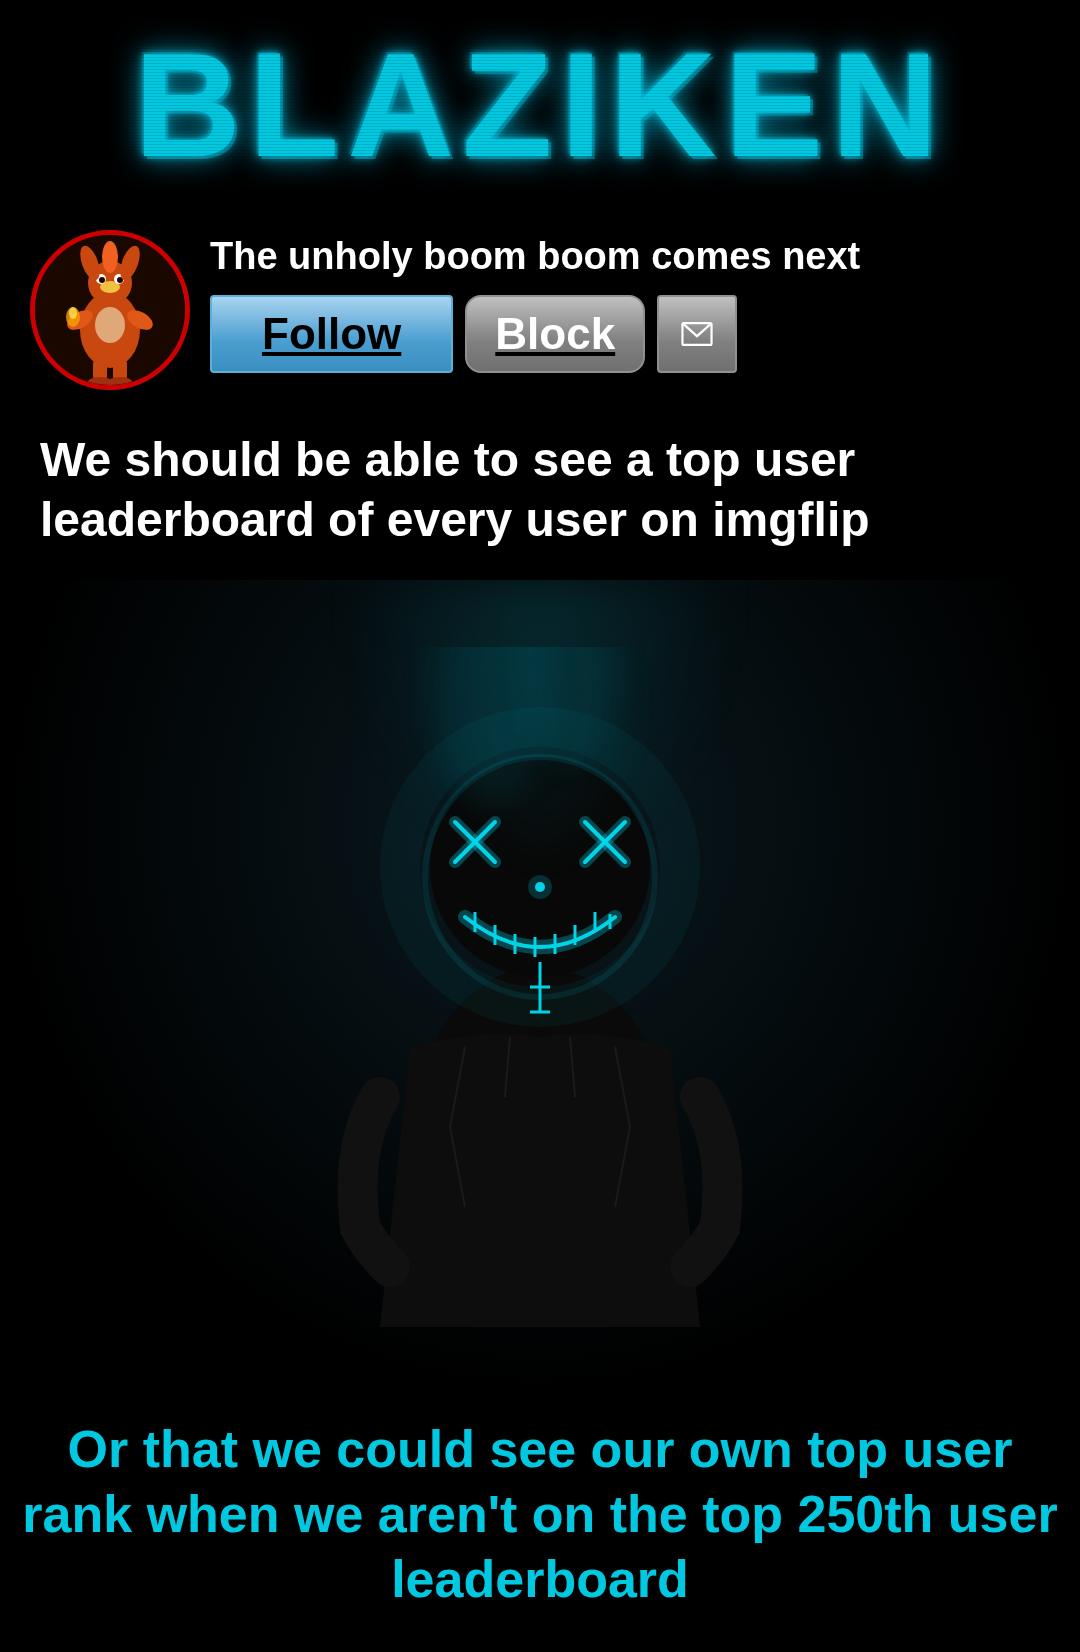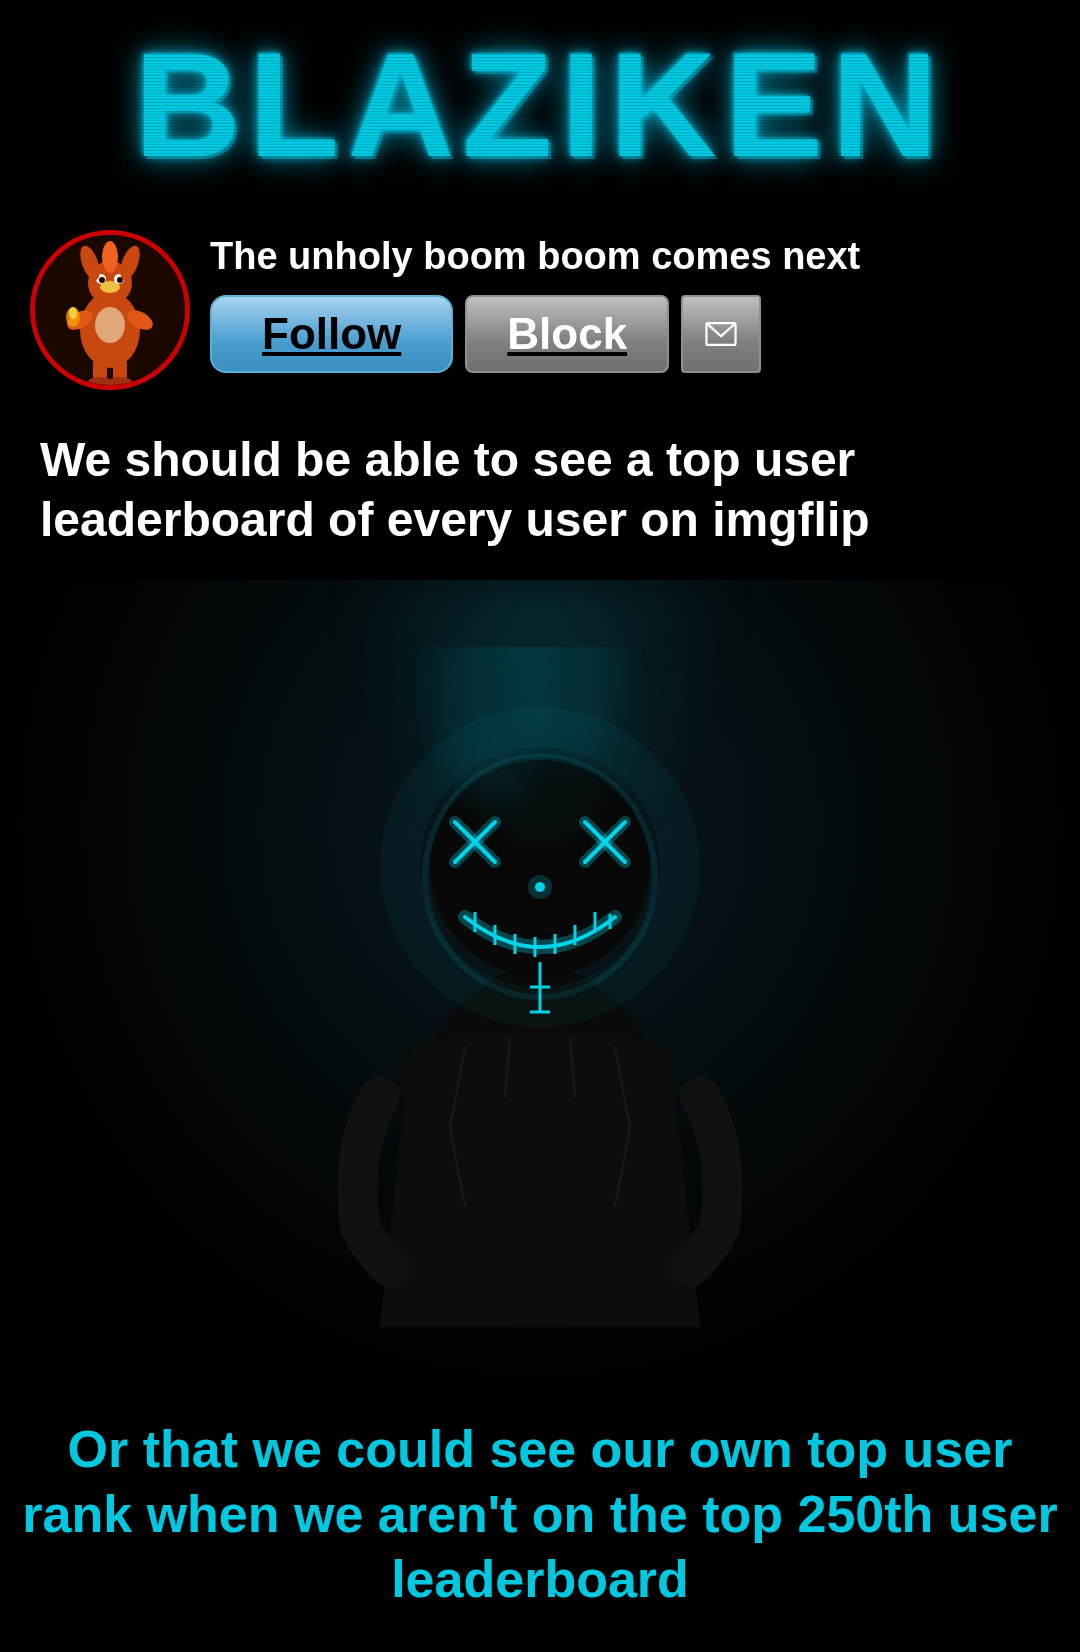--- a/index.html
+++ b/index.html
@@ -111,33 +111,33 @@
 
     .btn-follow {
       background: linear-gradient(180deg, #a8d4f0 0%, #7ab8e0 30%, #4a9fd0 60%, #3a8fc0 100%);
       border: 2px solid #5ab0d8;
       color: #000;
       font-size: 44px;
       font-weight: bold;
       font-family: Arial, sans-serif;
       padding: 12px 50px;
       cursor: pointer;
-      border-radius: 16px;
+      border-radius: 4px;
     }
 
     .btn-block {
       background: linear-gradient(180deg, #c0c0c0 0%, #a0a0a0 30%, #808080 60%, #707070 100%);
       border: 2px solid #909090;
       color: #fff;
       font-size: 44px;
       font-weight: bold;
       font-family: Arial, sans-serif;
-      padding: 12px 40px;
+      padding: 12px 28px;
       cursor: pointer;
-      border-radius: 8px;
+      border-radius: 16px;
     }
 
     .btn-message {
       background: linear-gradient(180deg, #c0c0c0 0%, #a0a0a0 30%, #808080 60%, #707070 100%);
       border: 2px solid #909090;
       color: #fff;
       font-size: 40px;
       font-weight: bold;
       padding: 12px 22px;
       cursor: pointer;

